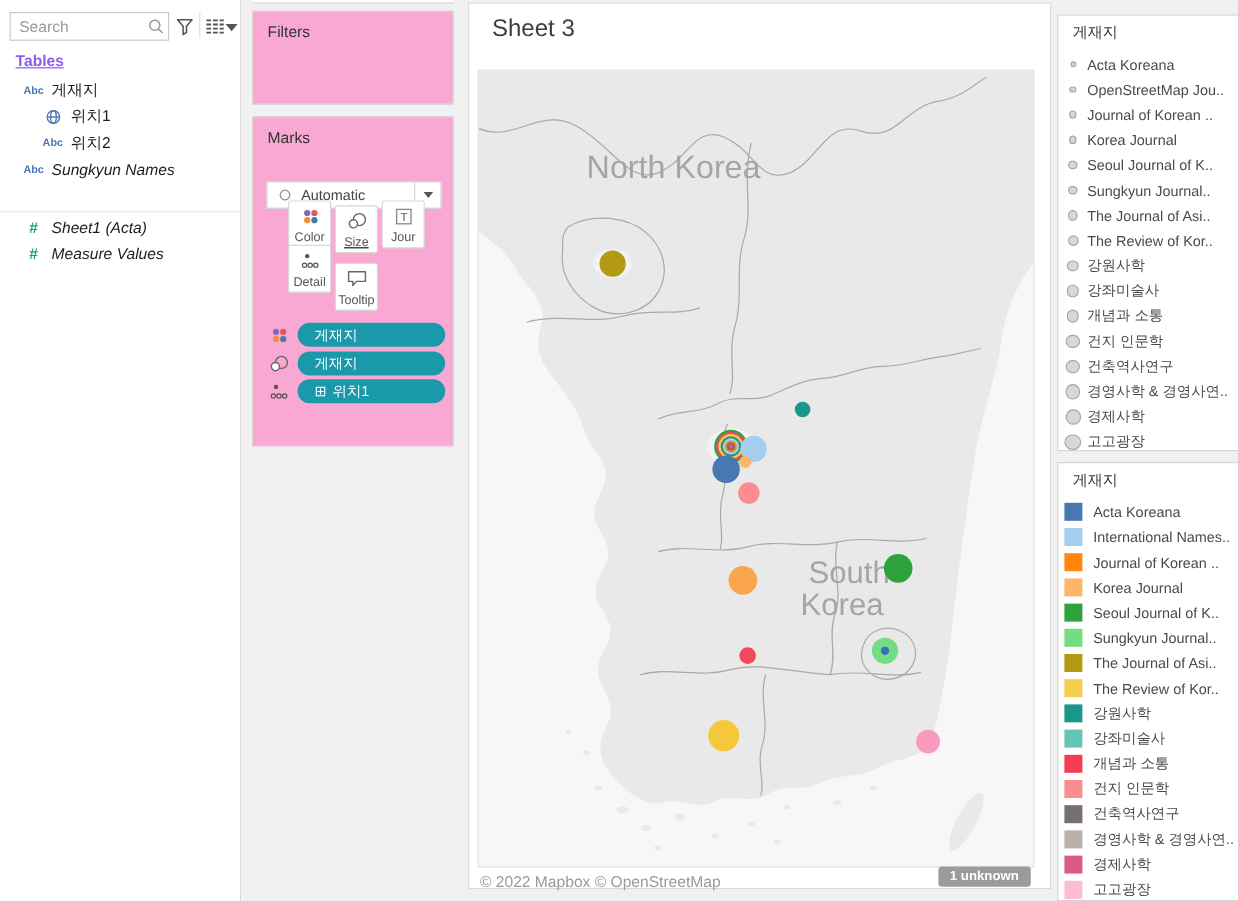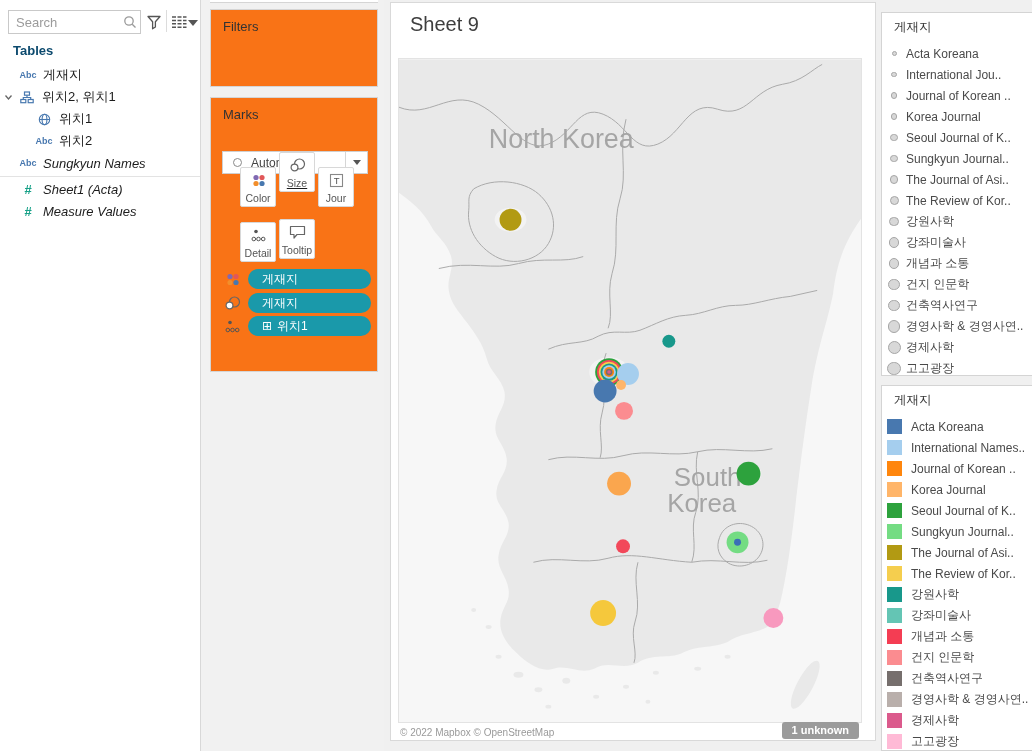--- a/index.html
+++ b/index.html
@@ -10,59 +10,59 @@
   #data-pane{position:absolute;left:0;top:0;width:240px;height:751px;background:#fff;}
   .search-wrap{position:absolute;left:8px;top:10px;width:133px;height:24px;border:1px solid #c9c9c9;background:#fff;display:flex;align-items:center;}
   .search-input{flex:1;border:none;outline:none;font-size:13px;color:#444;padding:0 2px 0 7px;min-width:0;background:transparent;}
   .search-input::placeholder{color:#9b9b9b;}
   .search-mag{width:20px;display:flex;justify-content:center;}
   .tb-ico{position:absolute;top:12px;width:20px;height:20px;display:flex;align-items:center;justify-content:center;cursor:pointer;}
   #funnel-ico{left:144px;}
   #tb-sep{position:absolute;left:166px;top:10px;width:1px;height:22px;background:#dcdcdc;}
   #grid-ico{left:169px;}
   #caret-ico{left:188px;top:16px;position:absolute;width:0;height:0;border-left:5px solid transparent;border-right:5px solid transparent;border-top:6px solid #555;margin-top:4px;cursor:pointer;}
-  .tables-label{position:absolute;left:13px;top:43px;font-weight:bold;color:#0c4a6e;}
+  .tables-label{position:absolute;left:13px;top:43px;font-weight:bold;color:#8b5cf6;text-decoration:underline;}
   #fields-list{position:absolute;left:0;right:0;top:64px;}
   #generated-list{position:absolute;left:0;right:0;top:178px;}
   .field-row{height:22px;display:flex;align-items:center;cursor:default;}
   .chev{width:13px;display:flex;justify-content:center;color:#666;}
   .f-ico{width:24px;display:flex;justify-content:center;align-items:flex-start;flex:0 0 24px;}
   .abc-txt{color:#4878AF;font-size:9px;font-weight:bold;letter-spacing:0;}
   .hash-txt{color:#18A188;font-size:13px;font-weight:bold;}
   .globe-blue{color:#4878AF;display:flex;}
   .globe-green{color:#18A188;display:flex;}
   .f-lbl{margin-left:3px;white-space:nowrap;}
   .it{font-style:italic;}
   .pane-divider{position:absolute;left:0;right:0;top:176px;border-top:1px solid #e3e3e3;}
   #left-divider{position:absolute;left:200px;top:0;width:1px;height:751px;background:#d8d8d8;}
 
   
   #shelf-col{position:absolute;left:201px;top:0;width:183px;height:751px;background:#f1f1f1;}
-  .card{position:absolute;background:#f97316;border:1px solid #d5d5d5;}
+  .card{position:absolute;background:#f9a8d4;border:1px solid #d5d5d5;}
   #pages-sliver{position:absolute;left:9px;top:0;width:168px;height:3px;background:#fff;border-bottom:1px solid #d5d5d5;}
   #filters-card{left:9px;top:9px;width:168px;height:78px;}
   #marks-card{left:9px;top:97px;width:168px;height:275px;}
   .card-title{position:absolute;left:12px;top:9px;font-size:13px;color:#333;}
   .marktype{position:absolute;left:11px;top:37px;width:146px;height:23px;border:1px solid #cfcfcf;display:flex;align-items:center;font-size:12px;color:#444;cursor:pointer;background:#fff;margin-top:16px;}
   .mt-circle{width:9px;height:9px;border:1.5px solid #8a8a8a;border-radius:50%;margin:0 9px 0 10px;}
   .mt-caret{margin-left:auto;width:22px;align-self:stretch;border-left:1px solid #d6d6d6;display:flex;align-items:center;justify-content:center;}
   .mt-caret i{width:0;height:0;border-left:4px solid transparent;border-right:4px solid transparent;border-top:5px solid #555;}
   .mark-btn{position:absolute;width:36px;height:40px;border:1px solid #d8d8d8;border-radius:2px;background:#fff;display:flex;flex-direction:column;align-items:center;justify-content:flex-end;padding-bottom:2px;cursor:pointer;}
   .mark-btn .ico{flex:1;display:flex;align-items:center;justify-content:center;}
   .mark-btn .lbl{font-size:10.5px;color:#555;line-height:11px;}
   .pill-row{position:absolute;left:12px;height:20px;display:flex;align-items:center;}
   .pill-ico{width:18px;display:flex;justify-content:center;align-items:center;}
   .pill{margin-left:7px;width:123px;height:20px;border-radius:10px;background:#1a99aa;color:#fff;font-size:12px;display:flex;align-items:center;padding-left:14px;cursor:pointer;white-space:nowrap;}
   .pill .pfx{margin-right:5px;font-size:12px;}
 
   
   #sheet-card{position:absolute;left:390px;top:2px;width:486px;height:739px;background:#fff;border:1px solid #d9d9d9;}
   .sheet-title{position:absolute;left:19px;top:10px;font-size:20px;color:#3e3e3e;}
   #map{position:absolute;left:7px;top:55px;width:464px;height:665px;border:1px solid #e3e3e3;background:#f7f7f7;}
-  .attrib{position:absolute;left:9px;top:724px;font-size:10px;color:#9a9a9a;}
+  .attrib{position:absolute;left:9px;top:724px;font-size:13px;color:#9a9a9a;}
   .badge{position:absolute;right:16px;top:719px;background:#9b9b9b;color:#fff;font-weight:bold;font-size:11px;padding:2px 10px 3px;border-radius:3px;cursor:pointer;}
 
   
   .leg-card{position:absolute;left:881px;width:170px;background:#fff;border:1px solid #d4d4d4;}
   #size-card{top:12px;height:364px;}
   #color-card{top:385px;height:366px;}
   .leg-title{position:absolute;left:12px;top:6px;font-size:12.5px;color:#333;}
   .leg-items{position:absolute;left:0;right:0;top:30px;}
   .leg-row{height:21px;display:flex;align-items:center;font-size:12px;color:#4a4a4a;cursor:pointer;white-space:nowrap;}
   .size-ico{width:24px;flex:0 0 24px;display:flex;justify-content:center;align-items:center;}
@@ -96,38 +96,20 @@
   <span id="caret-ico"></span>
 
   <div class="tables-label">Tables</div>
   <div id="fields-list">
       <div class="field-row" style="padding-left: 16px;">
         <span class="f-ico ">
           <span class="abc-txt">Abc</span>
         </span>
         <span class="f-lbl">게재지</span>
       </div>
-      <div class="field-row" style="padding-left: 2px;">
-        <span class="chev">
-          <svg width="9" height="9" viewBox="0 0 9 9">
-            <path d="M1.5 2.5 L4.5 6 L7.5 2.5" fill="none" stroke="#666" stroke-width="1.3"></path>
-          </svg>
-        </span>
-        <span class="f-ico ">
-          <svg width="14" height="13" viewBox="0 0 14 13">
-            <g fill="#fff" stroke="#4878AF" stroke-width="1.2">
-              <path fill="none" d="M7 4.2 V6.5 M3.3 8.5 V6.5 H10.7 V8.5"></path>
-              <rect x="4.5" y="1" width="5" height="3.2"></rect>
-              <rect x="0.8" y="8.5" width="5" height="3.2"></rect>
-              <rect x="8.2" y="8.5" width="5" height="3.2"></rect>
-            </g>
-          </svg>
-        </span>
-        <span class="f-lbl">위치2, 위치1</span>
-      </div>
       <div class="field-row" style="padding-left: 32px;">
         <span class="f-ico globe-blue">
           <svg width="13" height="13" viewBox="0 0 13 13">
             <g fill="none" stroke="currentColor" stroke-width="1.1">
               <circle cx="6.5" cy="6.5" r="5.2"></circle>
               <ellipse cx="6.5" cy="6.5" rx="2.4" ry="5.2"></ellipse>
               <path d="M1.3 6.5 H11.7"></path>
             </g>
           </svg>
         </span>
@@ -185,39 +167,39 @@
           <span class="ico">
             <svg width="15" height="15">
               <circle cx="5" cy="4.5" r="2.6" fill="#8069B2"></circle>
               <circle cx="11" cy="4.5" r="2.6" fill="#E15759"></circle>
               <circle cx="5" cy="10.5" r="2.6" fill="#F28E2B"></circle>
               <circle cx="11" cy="10.5" r="2.6" fill="#4878AF"></circle>
             </svg>
           </span>
           <span class="lbl">Color</span>
         </div>
-        <div class="mark-btn" style="left: 68px; top: 54px; text-decoration: underline;">
+        <div class="mark-btn" style="left: 68px; top: 73px; text-decoration: underline;">
           <span class="ico">
             <svg width="17" height="15" viewBox="0 0 17 15">
               <circle cx="10.5" cy="6" r="5" fill="none" stroke="#666" stroke-width="1.2"></circle>
               <circle cx="5.5" cy="9.5" r="3.4" fill="#fff" stroke="#666" stroke-width="1.2"></circle>
             </svg>
           </span>
           <span class="lbl">Size</span>
         </div>
         <div class="mark-btn" style="left: 107px; top: 69px;">
           <span class="ico">
             <svg width="15" height="15">
               <rect x="1.5" y="1.5" width="12" height="12" fill="none" stroke="#888" stroke-width="1.1"></rect>
               <text x="7.6" y="11" font-size="9.5" text-anchor="middle" fill="#555" font-family="Liberation Serif,serif">T</text>
             </svg>
           </span>
           <span class="lbl">Jour</span>
         </div>
-        <div class="mark-btn" style="left: 29px; top: 124px;">
+        <div class="mark-btn" style="left: 29px; top: 106px;">
           <span class="ico">
             <svg width="15" height="15">
               <circle cx="5" cy="3.5" r="1.8" fill="#555"></circle>
               <circle cx="2.8" cy="11" r="1.8" fill="none" stroke="#555"></circle>
               <circle cx="7.5" cy="11" r="1.8" fill="none" stroke="#555"></circle>
               <circle cx="12.2" cy="11" r="1.8" fill="none" stroke="#555"></circle>
             </svg>
           </span>
           <span class="lbl">Detail</span>
         </div>
@@ -267,21 +249,21 @@
           <div class="pill">
             <span class="pfx">⊞</span>
             <span>위치1</span>
           </div>
         </div>
       </div>
   </div>
 </div>
 
 <div id="sheet-card">
-  <div class="sheet-title">Sheet 9</div>
+  <div class="sheet-title">Sheet 3</div>
 
   <svg id="map" viewBox="0 0 464 665" width="464" height="665">
     <rect x="0" y="0" width="464" height="665" fill="#f7f7f7"></rect>
 
     <path fill="#e9e9e9" d="
       M0,0 H464 V160
       C450,180 440,200 436,235 C430,265 420,290 414,330
       C408,368 404,400 399,440 C395,478 390,515 383,545
       L376,566
       C360,578 345,575 330,585 C312,592 300,588 285,596
@@ -374,21 +356,21 @@
       <div class="leg-row">
         <span class="size-ico">
           <span class="size-circle" style="width: 5px; height: 5px;"></span>
         </span>
         <span>Acta Koreana</span>
       </div>
       <div class="leg-row">
         <span class="size-ico">
           <span class="size-circle" style="width: 5.6px; height: 5.6px;"></span>
         </span>
-        <span>International Jou..</span>
+        <span>OpenStreetMap Jou..</span>
       </div>
       <div class="leg-row">
         <span class="size-ico">
           <span class="size-circle" style="width: 6.1px; height: 6.1px;"></span>
         </span>
         <span>Journal of Korean ..</span>
       </div>
       <div class="leg-row">
         <span class="size-ico">
           <span class="size-circle" style="width: 6.7px; height: 6.7px;"></span>

